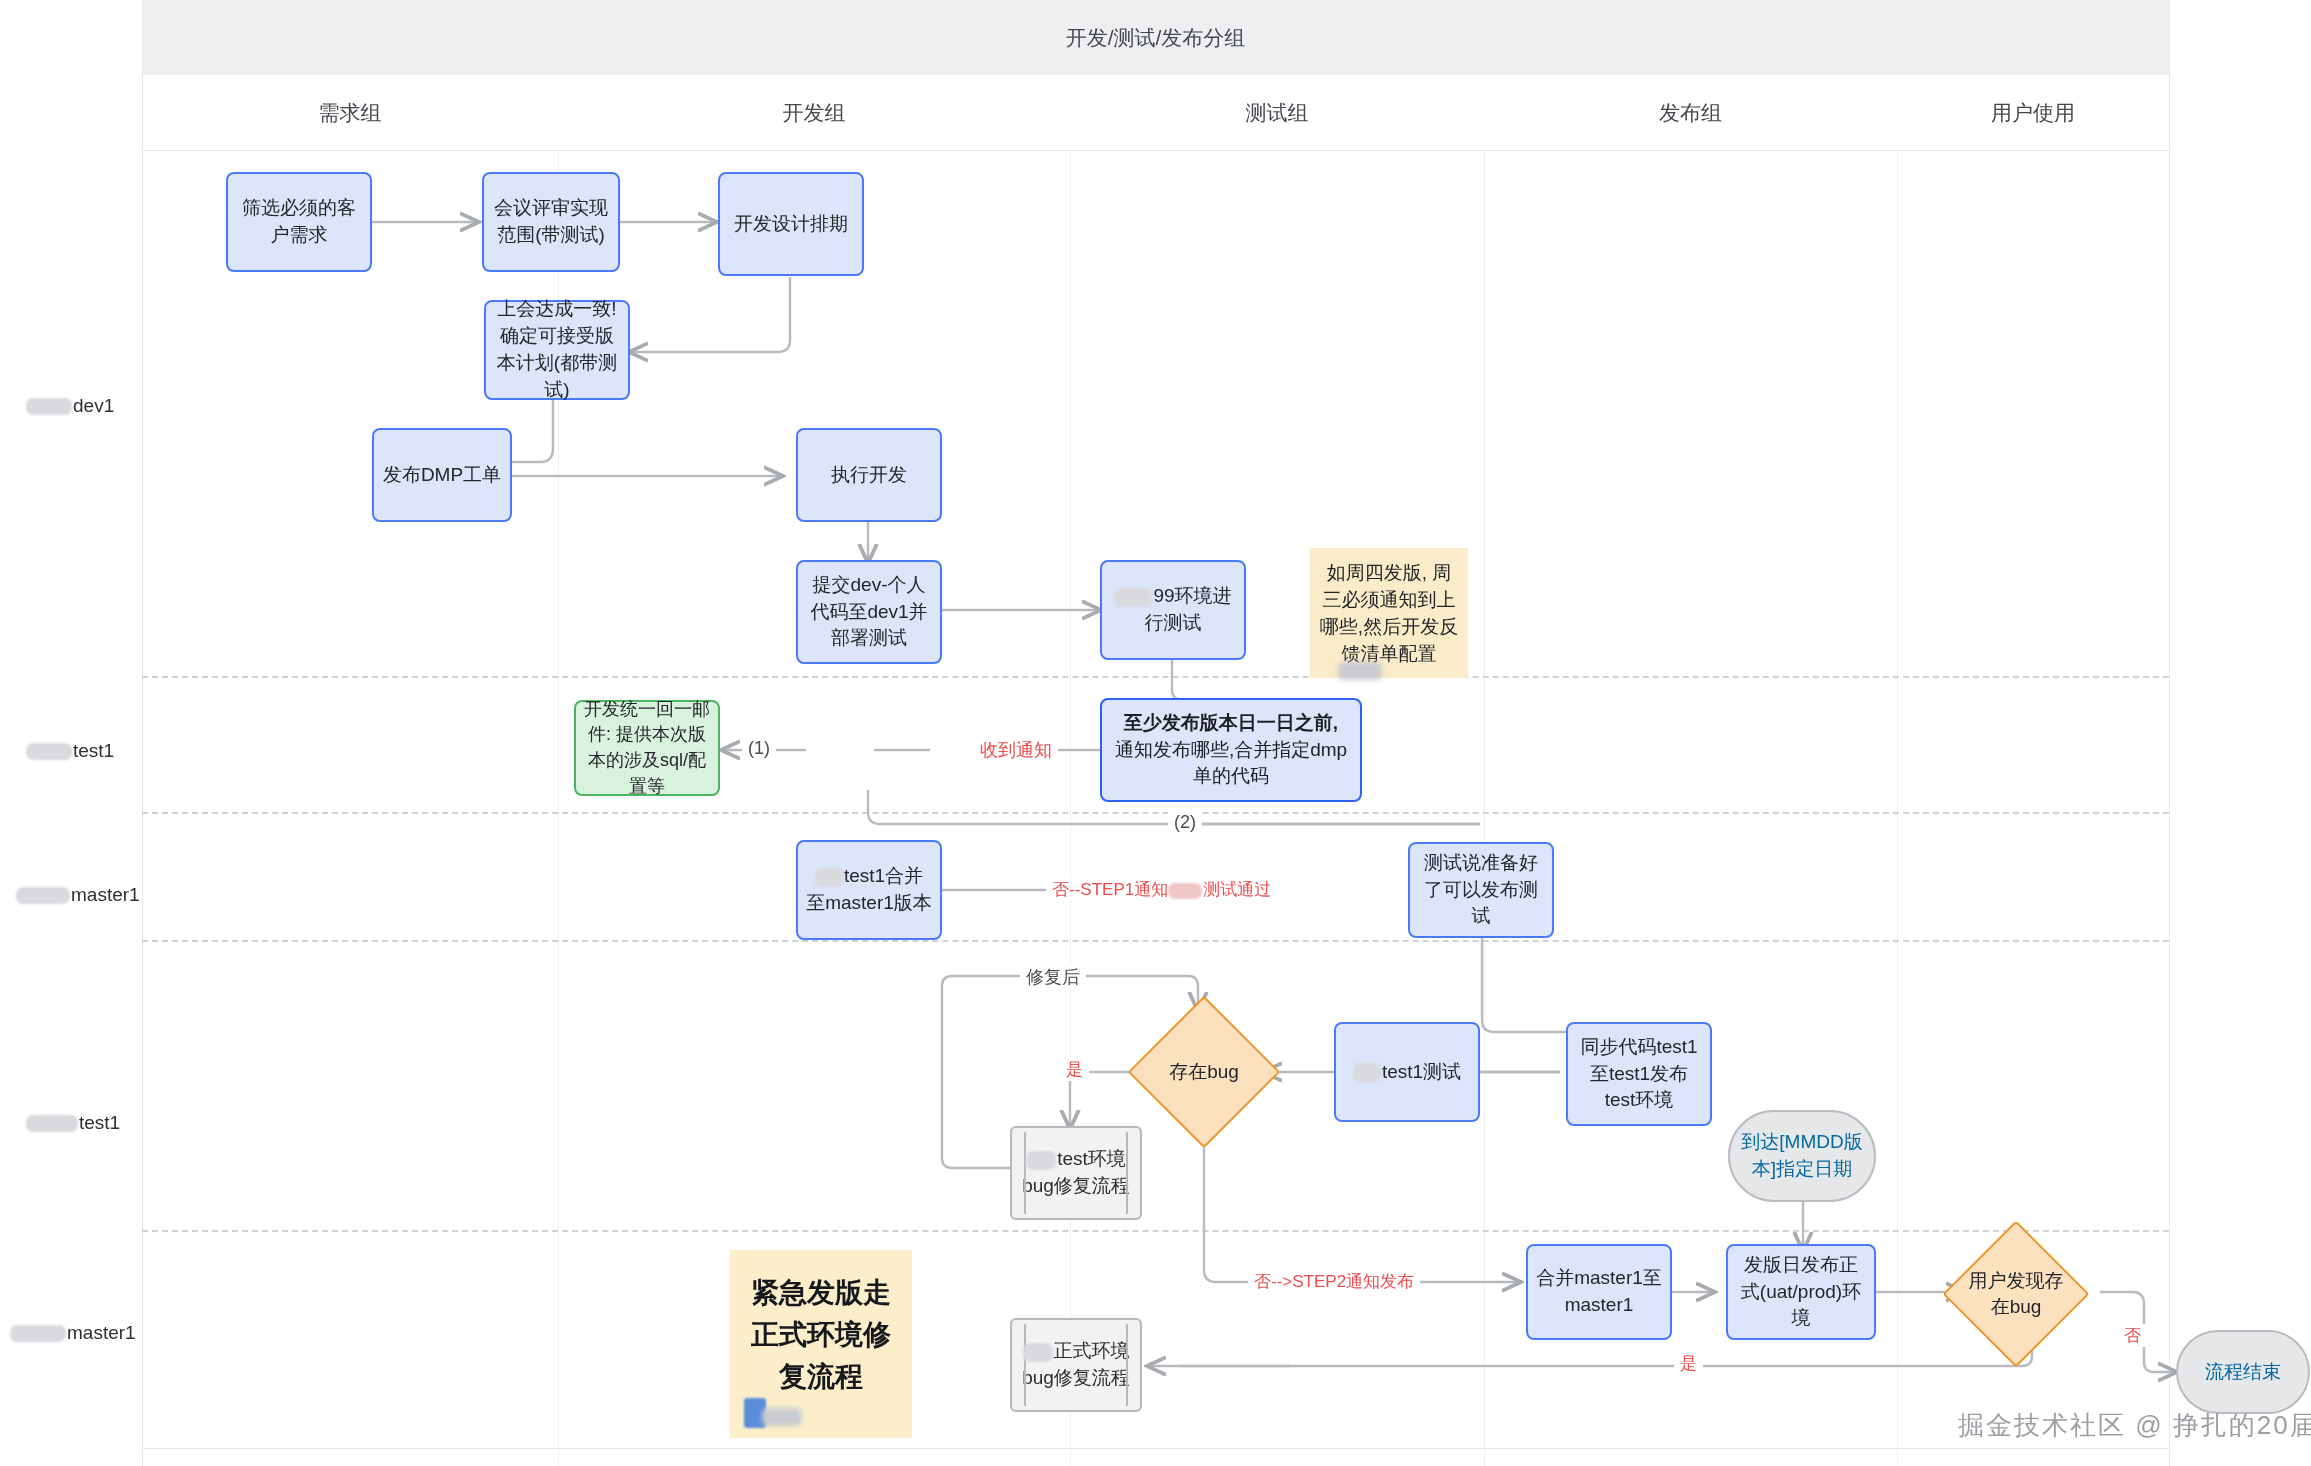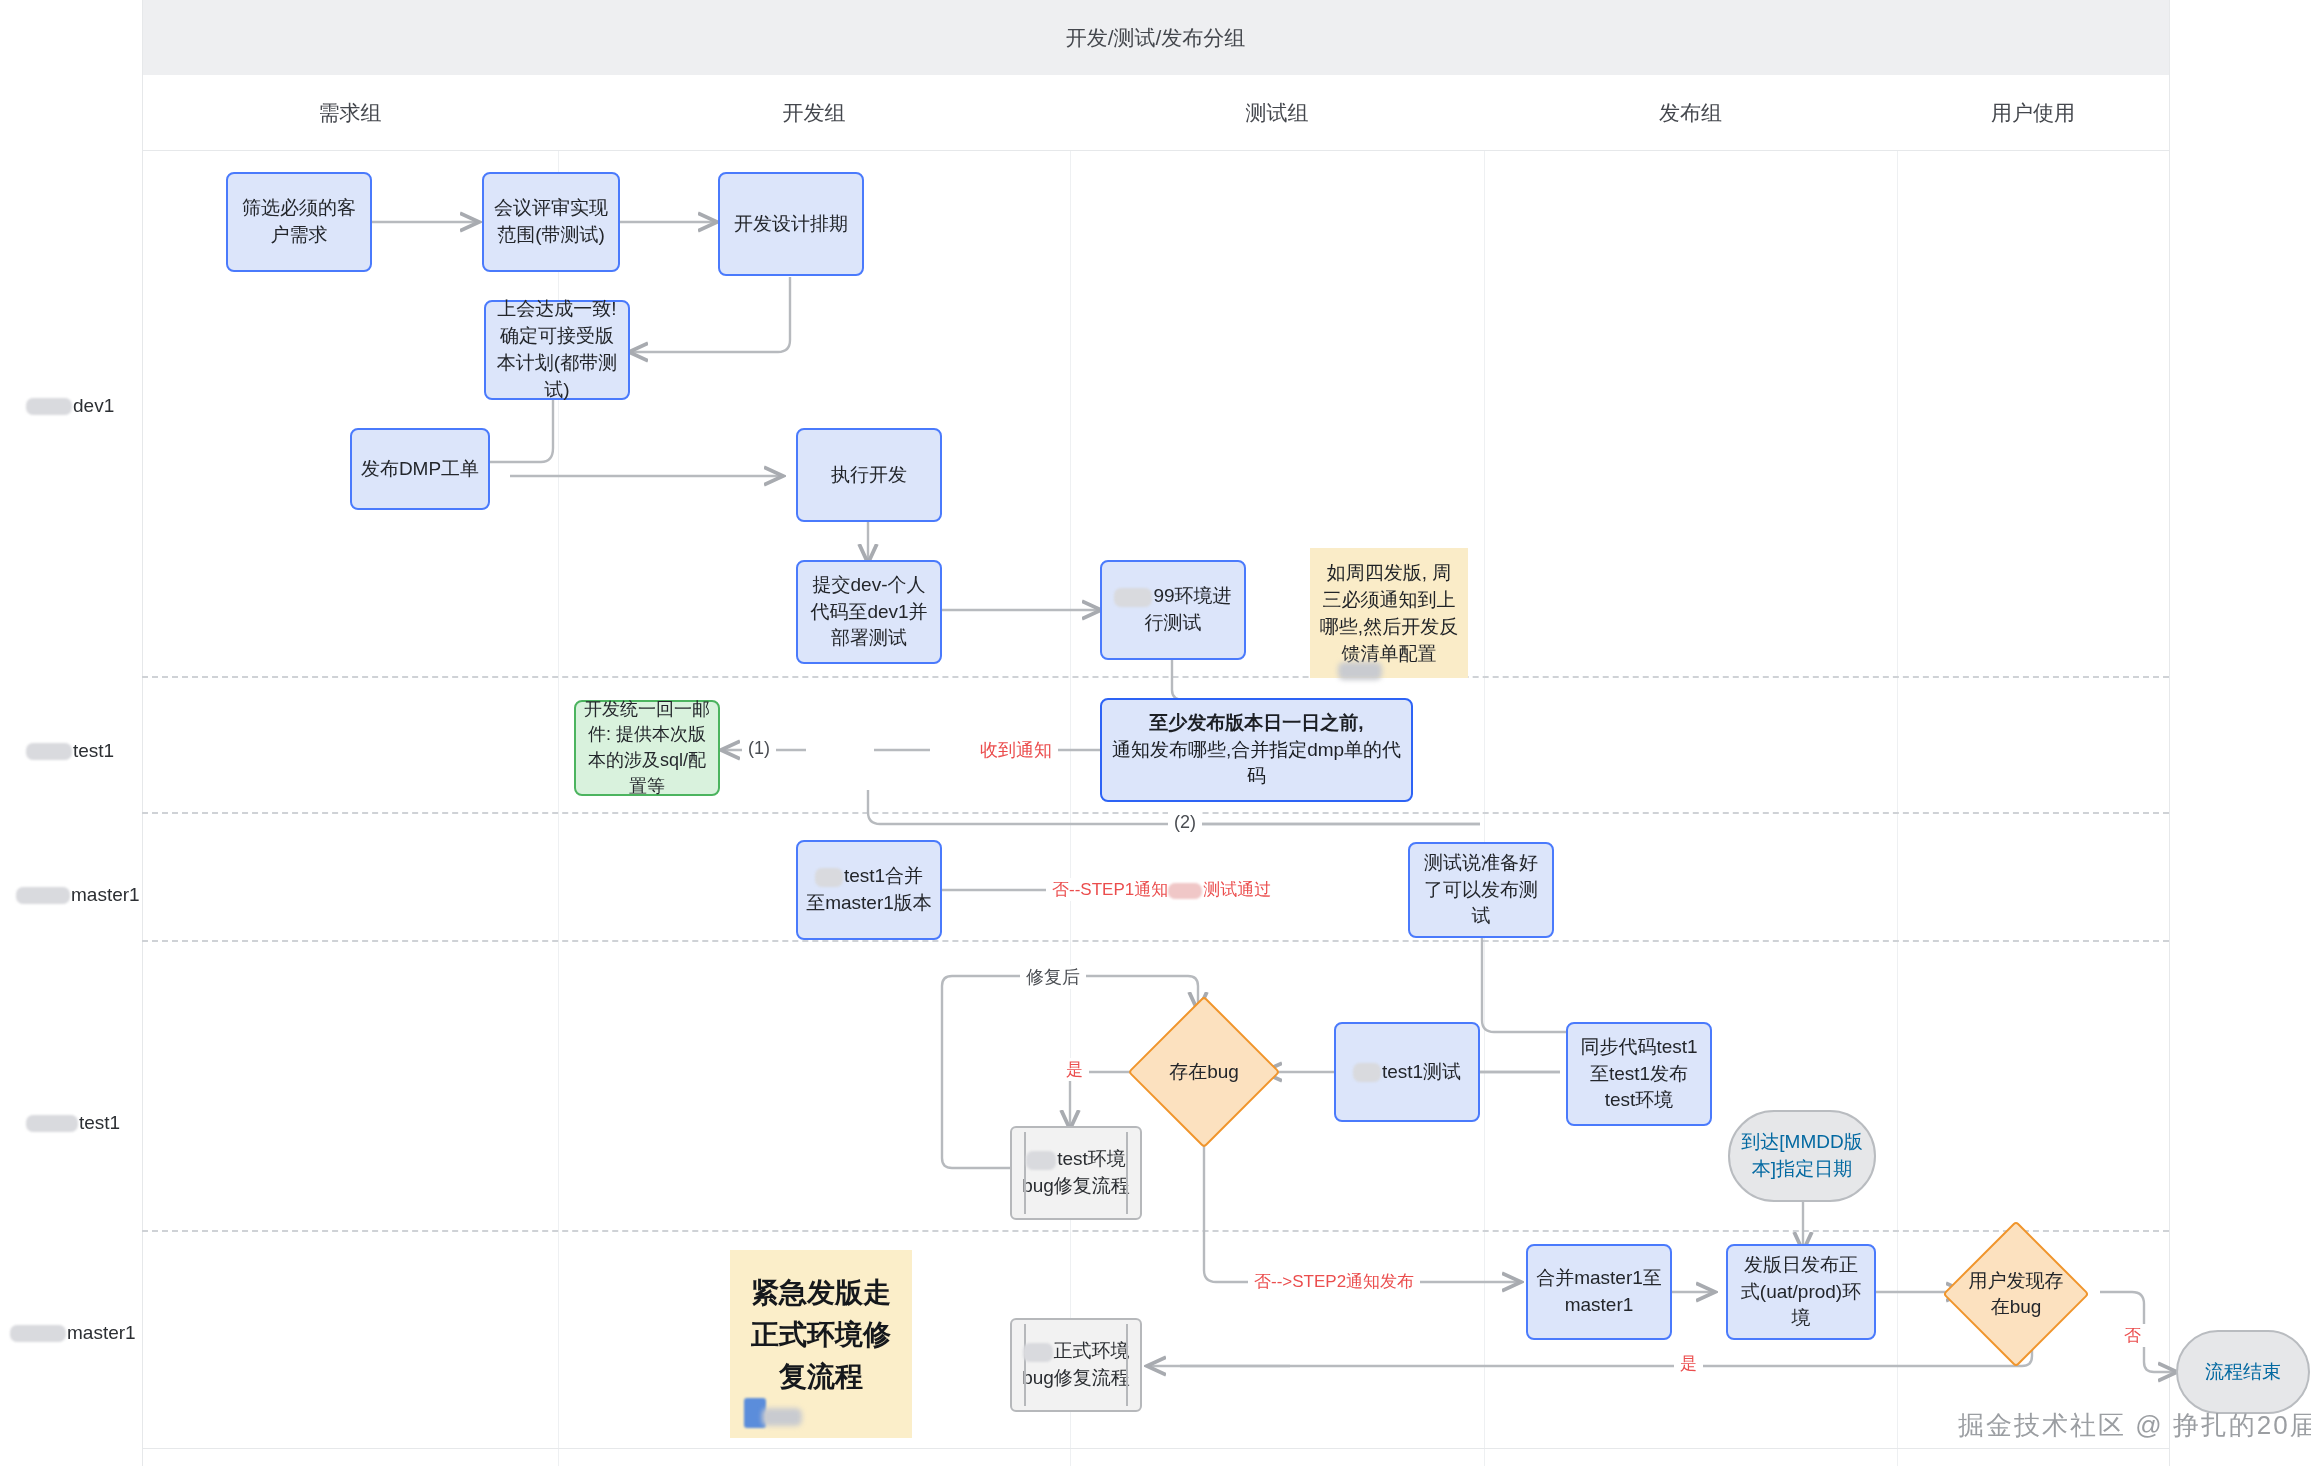--- a/index.html
+++ b/index.html
@@ -177,21 +177,21 @@
   </div>
 
   <div class="node blue" style="left:718px;top:172px;width:146px;height:104px;">
     <span>开发设计排期</span>
   </div>
 
   <div class="node blue" style="left:484px;top:300px;width:146px;height:100px;">
     <span>上会达成一致!确定可接受版本计划(都带测试)</span>
   </div>
 
-  <div class="node blue" style="left:350px;top:428px;width:140px;height:82px;">
+  <div class="node blue" style="left:372px;top:428px;width:140px;height:94px;">
     <span>发布DMP工单</span>
   </div>
 
   <div class="node blue" style="left:796px;top:428px;width:146px;height:94px;">
     <span>执行开发</span>
   </div>
 
   <div class="node blue" style="left:796px;top:560px;width:146px;height:104px;">
     <span>提交dev-个人代码至dev1并部署测试</span>
   </div>
@@ -205,21 +205,21 @@
   <div class="node note" style="left:1310px;top:548px;width:158px;height:130px;">
     <span>如周四发版, 周三必须通知到上哪些,然后开发反馈清单配置</span>
   </div>
   <div class="blurchip" style="left:1338px;top:662px;width:44px;height:18px;"></div>
 
   <div class="node green" style="left:574px;top:700px;width:146px;height:96px;">
     <span>开发统一回一邮件: 提供本次版本的涉及sql/配置等</span>
   </div>
 
 
-  <div class="node blue-strong" style="left:1100px;top:698px;width:313px;height:104px;flex-direction:column;">
+  <div class="node blue-strong" style="left:1100px;top:698px;width:262px;height:104px;flex-direction:column;">
     <span style="font-weight:700;">至少发布版本日一日之前,</span>
     <span style="font-weight:400;">通知发布哪些,合并指定dmp单的代码</span>
   </div>
 
   <div class="node blue" style="left:796px;top:840px;width:146px;height:100px;">
     <span style="display:block;">
       <span class="redact" style="width:28px;height:19px;"></span><span>test1合并至master1版本</span>
     </span>
   </div>
 

